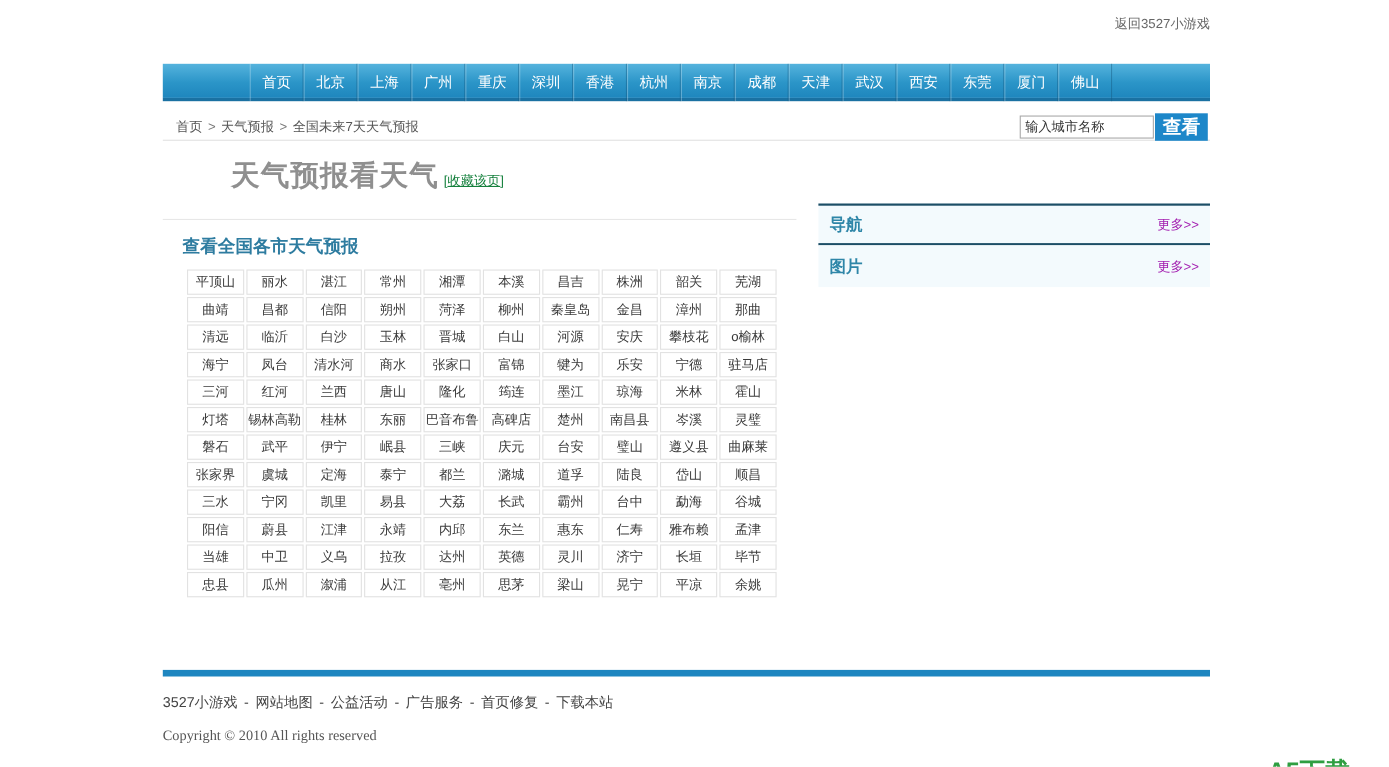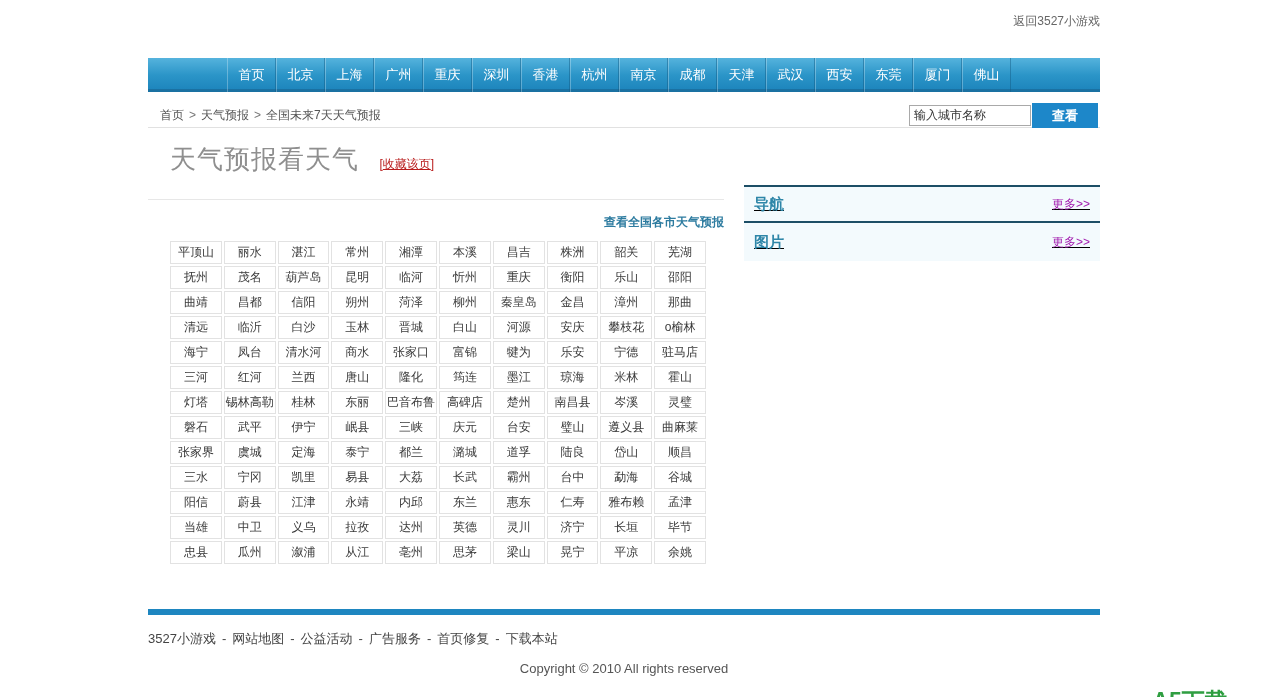--- a/index.html
+++ b/index.html
@@ -41,40 +41,41 @@
   .breadcrumb { font-size:12px; color:#555; }
   .breadcrumb .crumb { cursor:pointer; }
   .breadcrumb .sep { margin:0 5px; color:#777; }
   .search-area { display:flex; align-items:center; }
   .search-input {
     width:122px; height:21px; border:1px solid #a9a9a9;
     font-size:12px; color:#333; padding:0 4px; outline:none;
     font-family:inherit;
   }
   .search-btn {
-    width:66px; height:25px; margin-left:1px;
-    background:#1d87c9; color:#fff; font-weight:bold; font-size:13px;
+    width:48px; height:25px; margin-left:1px;
+    background:#1d87c9; color:#fff; font-weight:bold; font-size:17px;
     border:none; cursor:pointer; font-family:inherit;
   }
 
   
   .main-row { display:flex; min-height:479px; }
   .left-col { width:576px; }
-  .right-col { width:356px; margin-left:auto; margin-top:57px;text-decoration:underline; }
+  .right-col { width:356px; margin-left:auto; margin-top:57px; }
 
   .title-block { padding:14px 0 0 22px; }
   .page-title {
-    display:inline; font-size:26px; font-weight:normal; color:#8f8f8f;
+    display:inline; font-size:26px; font-weight:bold; color:#8f8f8f;
     letter-spacing:1px;
-  }
-  .bookmark { font-size:12px; color:#b91c1c; margin-left:16px; }
+    margin-left:40px;
+  }
+  .bookmark { font-size:12px; color:#15803d; margin-left:0; }
   .bookmark .bm-link { text-decoration:underline; cursor:pointer; }
   .title-divider { border:none; border-top:1px solid #e7e7e7; margin-top:22px; }
   .section-title {
-    margin:14px 0 8px 18px; font-size:12px; font-weight:bold; color:#2e7ca0;text-align:right;
+    margin:14px 0 8px 18px; font-size:16px; font-weight:bold; color:#2e7ca0;
   }
 
   
   .city-table {
     margin-left:20px; width:540px;
     border-collapse:separate; border-spacing:2px;
     table-layout:fixed;
   }
   .city-table td {
     height:21px; line-height:21px;
@@ -90,21 +91,21 @@
   }
   .side-section:first-child { border-top:2px solid #1c4e66; border-bottom:2px solid #1c4e66; }
   .side-title { font-size:15px; font-weight:bold; color:#2e86a8; }
   .side-more { font-size:12px; color:#a21caf; cursor:pointer; }
 
   
   .footer-bar { height:6px; background:#1e86c0; margin-top:2px; }
   .footer-links { font-size:13px; color:#444; margin-top:15px; }
   .footer-links .f-link { cursor:pointer; }
   .footer-links .f-sep { margin:0 6px; color:#444; }
-  .footer-copy { text-align:center; font-size:13px; color:#555; margin-top:13px; }
+  .footer-copy { font-size:13px; color:#555; margin-top:13px;font-family:Liberation Serif, serif; }
 
   
   .a5-logo {
     position:absolute; right:2px; bottom:2px; width:142px; height:48px;
     background:#fff; text-align:center; padding-top:2px;
   }
   .a5-title { font-size:23px; font-weight:bold; color:#2f9e41; line-height:24px;margin-top:40px; }
   .a5-sub { font-size:13px; font-weight:bold; color:#141414; line-height:14px; margin-top:-2px;text-align:right; }
 </style>
 </head>
@@ -159,32 +160,20 @@
               <td>湛江</td>
               <td>常州</td>
               <td>湘潭</td>
               <td>本溪</td>
               <td>昌吉</td>
               <td>株洲</td>
               <td>韶关</td>
               <td>芜湖</td>
             </tr>
             <tr>
-              <td>抚州</td>
-              <td>茂名</td>
-              <td>葫芦岛</td>
-              <td>昆明</td>
-              <td>临河</td>
-              <td>忻州</td>
-              <td>重庆</td>
-              <td>衡阳</td>
-              <td>乐山</td>
-              <td>邵阳</td>
-            </tr>
-            <tr>
               <td>曲靖</td>
               <td>昌都</td>
               <td>信阳</td>
               <td>朔州</td>
               <td>菏泽</td>
               <td>柳州</td>
               <td>秦皇岛</td>
               <td>金昌</td>
               <td>漳州</td>
               <td>那曲</td>

